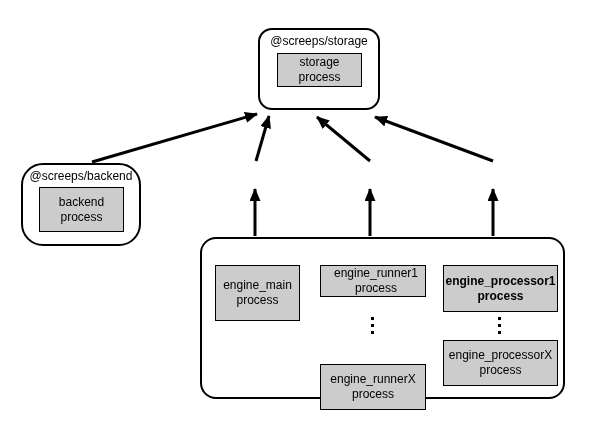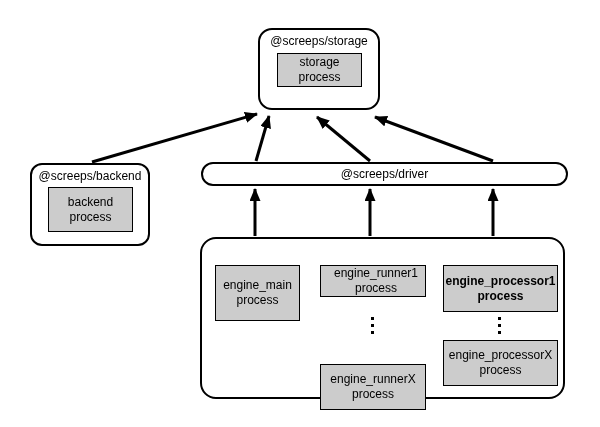--- a/index.html
+++ b/index.html
@@ -97,29 +97,26 @@
     <line x1="370" y1="236" x2="370" y2="189" marker-end="url(#ah)"></line>
     <line x1="493" y1="236" x2="493" y2="189" marker-end="url(#ah)"></line>
   </svg>
 
   <div class="node" style="left:258px; top:28px; width:122px; height:82px; border-radius:14px;">
     <div class="node-title">@screeps/storage</div>
     <div class="process-box" style="left:17px; top:23px; width:85px; height:34px;">storage
 process</div>
   </div>
 
-  <div class="node" style="left:30px; top:163px; width:120px; height:83px; border-radius:12px;">
+  <div class="node" style="left:21px; top:163px; width:120px; height:83px; border-radius:22px;">
     <div class="node-title">@screeps/backend</div>
     <div class="process-box" style="left:16px; top:22px; width:85px; height:45px;">backend
 process</div>
   </div>
 
-  <div class="node" style="left:201px; top:162px; width:367px; height:24px; border-radius:12px;">
-    <div class="pill-title">@screeps/driver</div>
-  </div>
 
   <div class="node" style="left:200px; top:237px; width:365px; height:162px; border-radius:16px;">
 
     <div class="process-box" style="left:13px; top:26px; width:85px; height:56px;">engine_main
 process</div>
 
     <div class="process-box" style="left:118px; top:26px; width:106px; height:32px;padding-left:6px;">engine_runner1
 process</div>
 
     <div class="process-box" style="left:241px; top:26px; width:115px; height:47px;font-weight:bold;">engine_processor1

